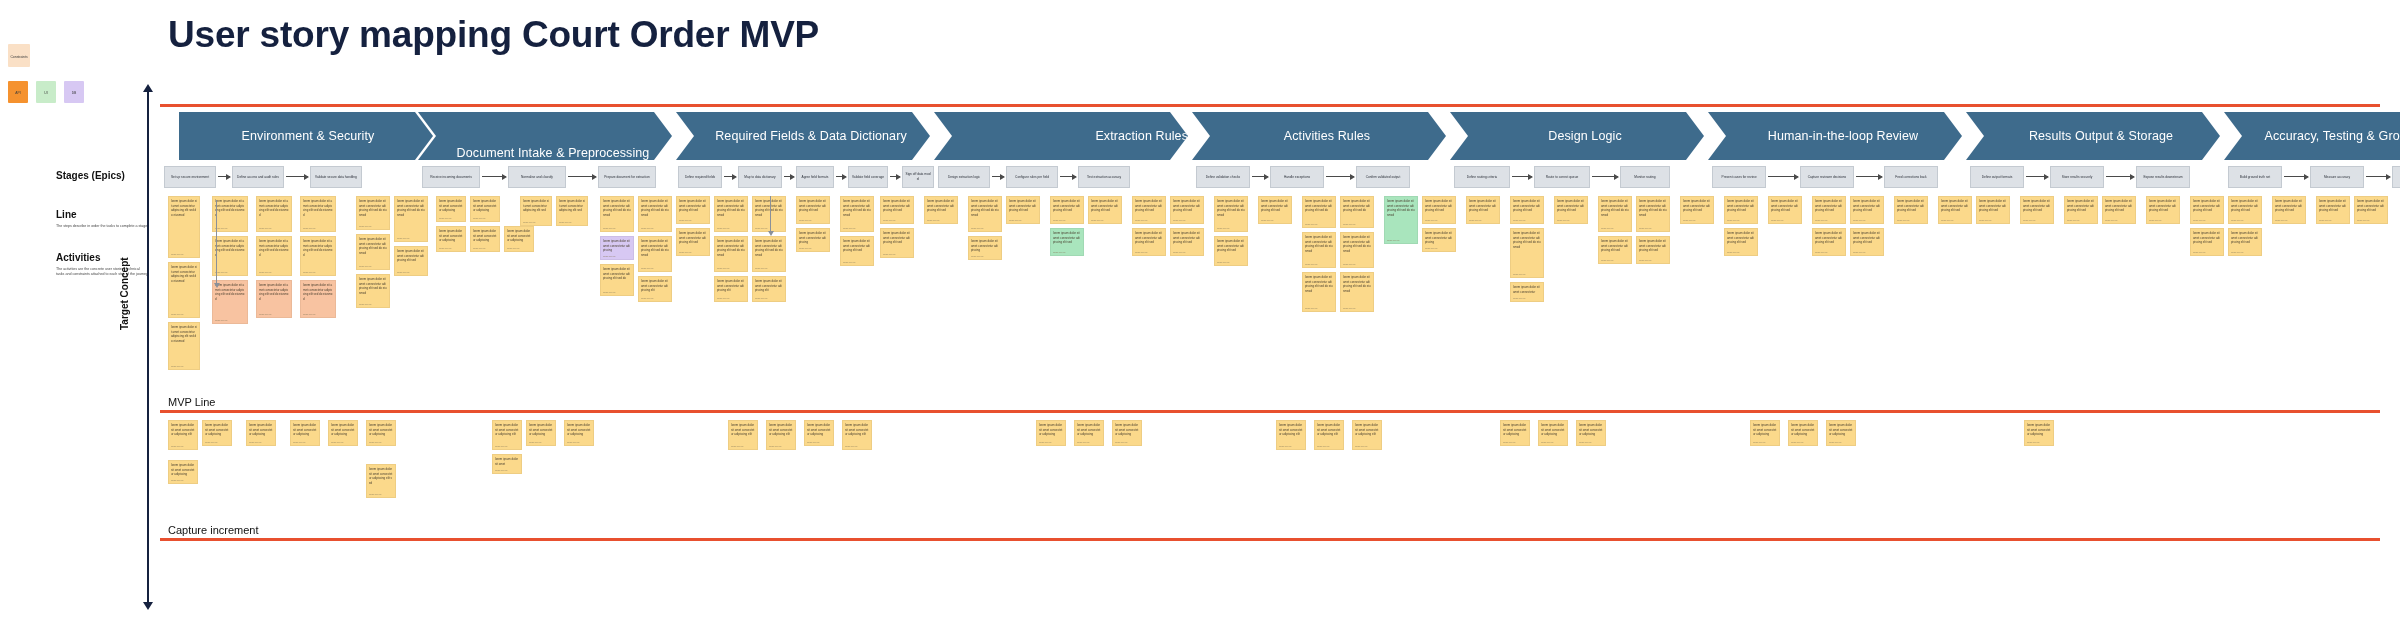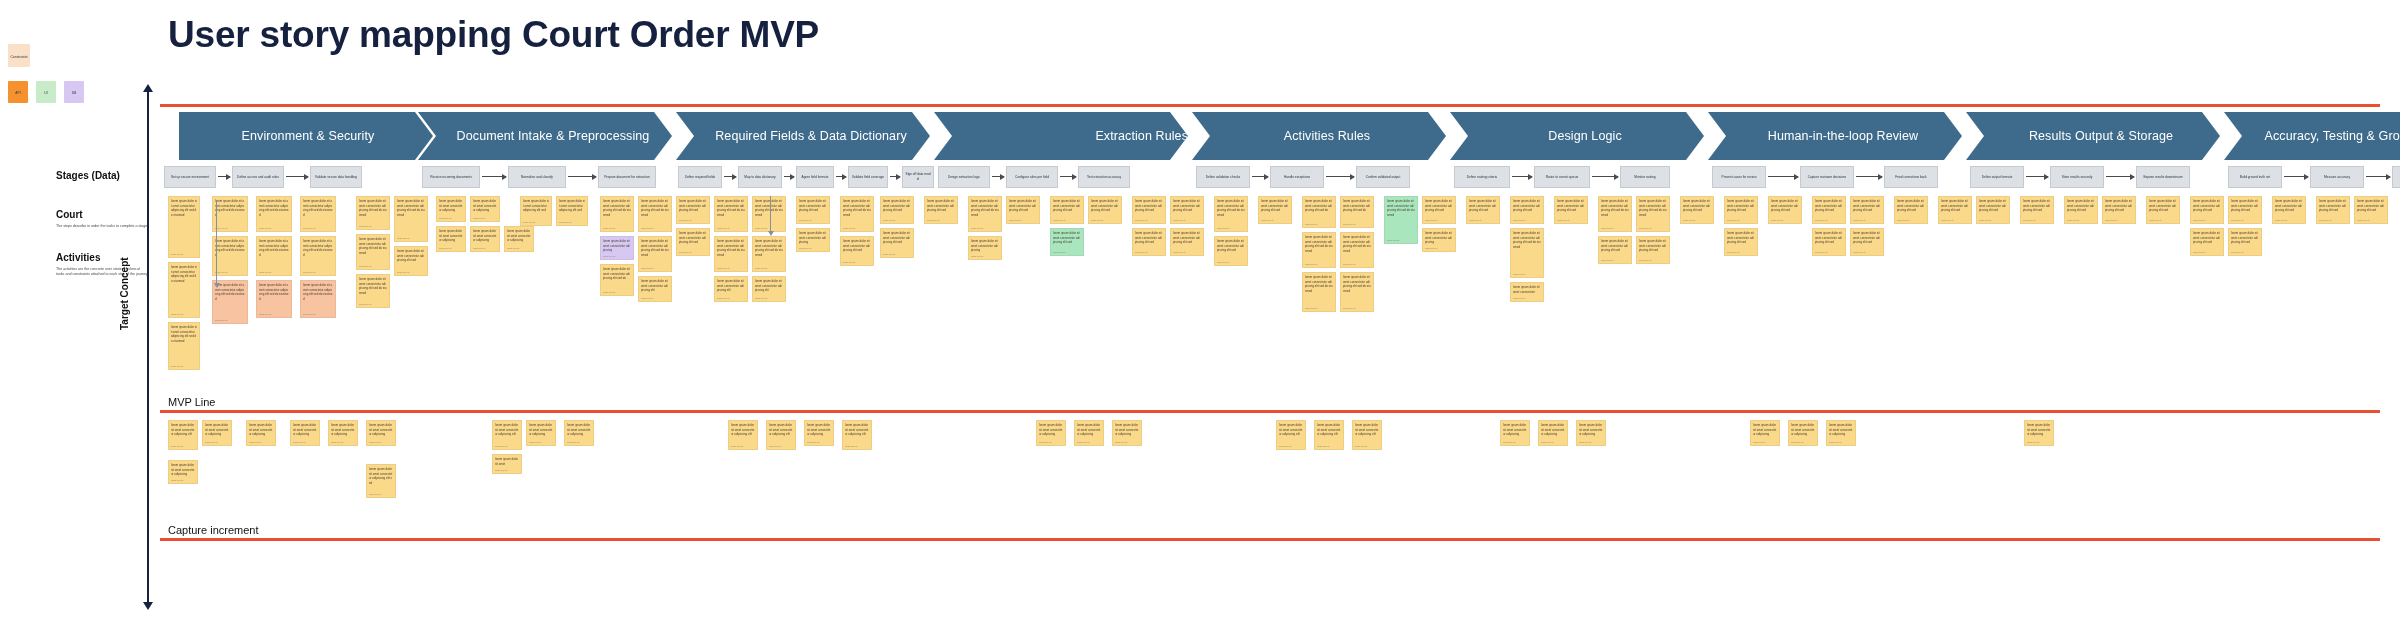--- a/index.html
+++ b/index.html
@@ -159,43 +159,43 @@
   <div class="legend-note" id="legend-api">
     <span>API</span>
   </div>
   <div class="legend-note" id="legend-ui">
     <span>UI</span>
   </div>
   <div class="legend-note" id="legend-db">
     <span>DB</span>
   </div>
 
-  <div class="legend-head" id="lbl-stages">Stages (Data)</div>
-  <div class="legend-head" id="lbl-steps">Court</div>
+  <div class="legend-head" id="lbl-stages">Stages (Epics)</div>
+  <div class="legend-head" id="lbl-steps">Line</div>
   <div class="legend-desc" id="desc-steps">The steps describe in order the tasks to complete a stage</div>
   <div class="legend-head" id="lbl-acts">Activities</div>
   <div class="legend-desc" id="desc-acts">The activities are the concrete user stories, technical tasks and constraints attached to each step of the journey</div>
 </div>
 
 <div id="axis-arrow-top"></div>
 <div id="axis-line"></div>
 <div id="axis-arrow-bot"></div>
 <div id="axis-label">Target Concept</div>
 
 <div class="red-rule" id="rule-top"></div>
 <div class="rule-label" id="label-mvp">MVP Line</div>
 <div class="red-rule" id="rule-mvp"></div>
 <div class="rule-label" id="label-inc">Capture increment</div>
 <div class="red-rule" id="rule-inc"></div>
 
 <div id="stages-row">
     <div class="stage first" style="left: 0px; width: 254px;">
       <span>Environment &amp; Security</span>
     </div>
-    <div class="stage" style="left: 258px; width: 254px;">
+    <div class="stage" style="left: 258px; width: 254px; align-items: flex-end;">
       <span>Document Intake &amp; Preprocessing</span>
     </div>
     <div class="stage" style="left: 516px; width: 254px;">
       <span>Required Fields &amp; Data Dictionary</span>
     </div>
     <div class="stage" style="left: 774px; width: 254px; justify-content: flex-end;">
       <span>Extraction Rules</span>
     </div>
     <div class="stage" style="left: 1032px; width: 254px;">
       <span>Activities Rules</span>

